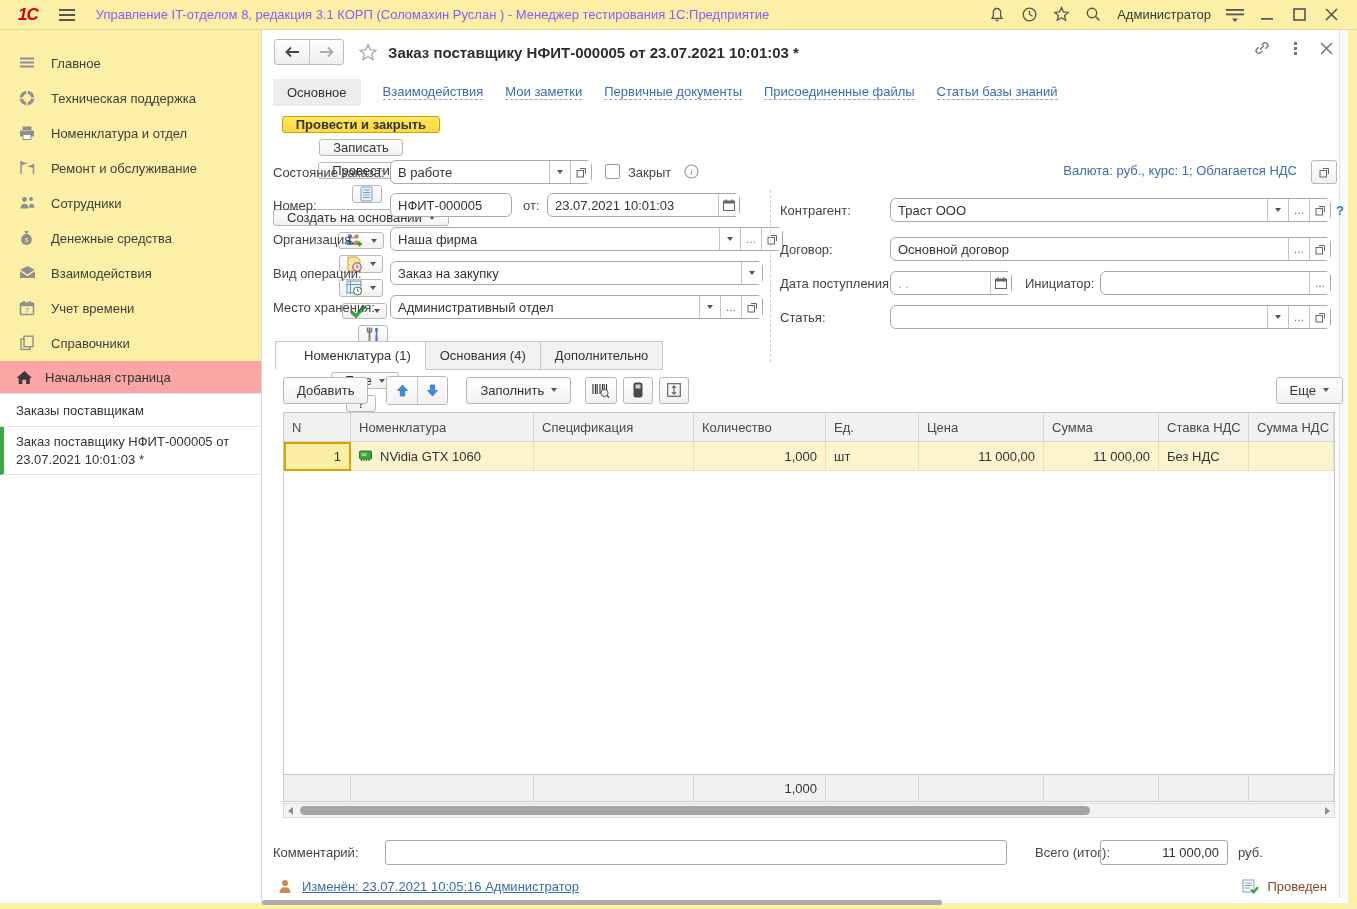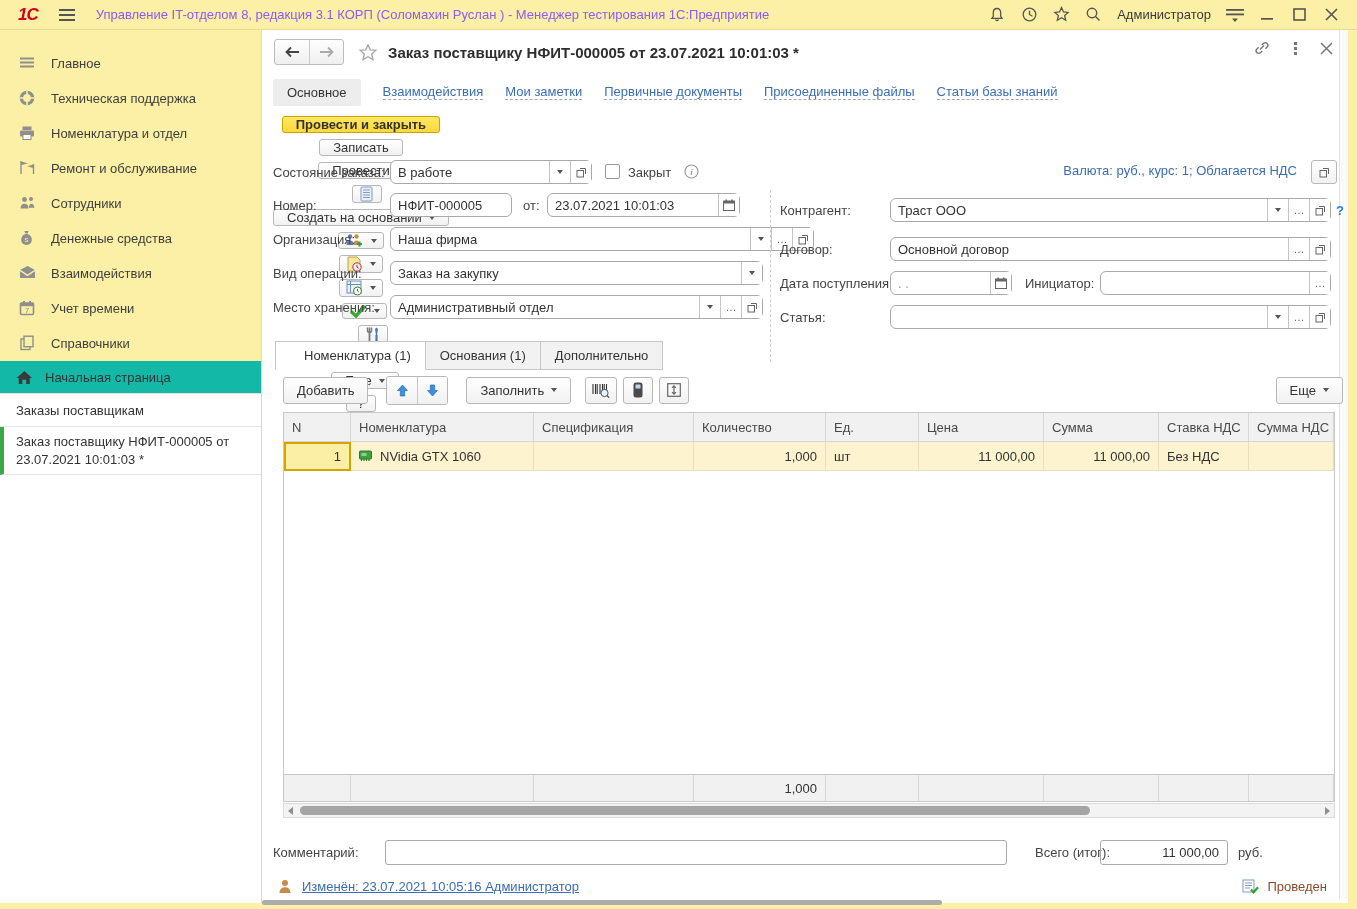--- a/index.html
+++ b/index.html
@@ -15,21 +15,21 @@
   .tb-right { display:flex; align-items:center; margin-right:10px; }
   .tb-right .tb-ico { width:32px; }
   .tb-user { margin:0 8px; color:#3A3A3A; }
 
   
   .sidebar { position:absolute; left:0; top:30px; width:262px; bottom:0; background:#fff; border-right:1px solid #D8D8D8; z-index:20; }
   .sb-yellow { background:#FBF0A5; padding:6px 0 10px 0; }
   .sb-item { height:35px; display:flex; align-items:flex-end; padding-left:19px; cursor:default; }
   .sb-item .ic { width:18px; height:16px; margin-right:14px; }
   .sb-item .lb { color:#3F3F3F; }
-  .sb-home { height:33px; display:flex; align-items:center; padding-left:16px; background:#14b8a6; border-bottom:1px solid #E2E2DC; }
+  .sb-home { height:33px; display:flex; align-items:center; padding-left:16px; background:#fca5a5; border-bottom:1px solid #E2E2DC; }
   .sb-home .lb { margin-left:12px; color:#333; }
   .sb-win { min-height:33px; display:flex; align-items:center; padding:6px 10px 6px 16px; border-bottom:1px solid #E6E6E6; background:#fff; }
   .sb-win.active { border-left:4px solid #3DA84A; padding-left:12px; line-height:1.35; }
 
   
   .main { position:absolute; left:262px; top:30px; right:0; bottom:0; background:#fff; }
   .vtrack { position:absolute; right:9px; top:0; bottom:10px; width:9px; background:#FAFAFA; border-left:1px solid #E3E3E3; }
   .edge-right { position:absolute; right:0; top:30px; width:9px; bottom:0; background:#FBF0A5; z-index:25; }
   .edge-bottom { position:absolute; left:0; bottom:0; width:1357px; height:6px; background:#FBF0A5; z-index:26; }
   .bottom-scroll { position:absolute; left:262px; bottom:4px; width:680px; height:5px; background:#ACACAC; border-radius:3px; z-index:27; }
@@ -445,21 +445,21 @@
         <svg width="12" height="12">
           <rect x="0.5" y="2" width="11" height="9.5" fill="none" stroke="#666"></rect>
           <rect x="0.5" y="2" width="11" height="2.5" fill="#666"></rect>
           <rect x="2.5" y="0.5" width="1.5" height="2.5" fill="#666"></rect>
           <rect x="8" y="0.5" width="1.5" height="2.5" fill="#666"></rect>
         </svg>
       </span>
   </div>
 
   <span class="lbl" style="left:11px;top:197px">Организация:</span>
-  <div class="fld" style="left:128px;top:197px;width:424px">
+  <div class="fld" style="left:128px;top:197px;width:393px">
     <span class="val">Наша фирма</span>
     <span class="seg">
         <span class="crt"></span>
       </span>
     <span class="seg">…</span>
     <span class="seg">
         <svg width="11" height="11">
           <rect x="1" y="3.5" width="6.5" height="6.5" fill="none" stroke="#666"></rect>
           <path d="M4 1.5h5.5V7" fill="none" stroke="#666"></path>
         </svg>
@@ -547,21 +547,21 @@
     <span class="seg">
         <svg width="11" height="11">
           <rect x="1" y="3.5" width="6.5" height="6.5" fill="none" stroke="#666"></rect>
           <path d="M4 1.5h5.5V7" fill="none" stroke="#666"></path>
         </svg>
       </span>
   </div>
 
   <div class="gtabs">
     <span class="gtab active">Номенклатура (1)</span>
-    <span class="gtab">Основания (1)</span>
+    <span class="gtab">Основания (4)</span>
     <span class="gtab">Дополнительно</span>
   </div>
 
   <div class="gridbar">
     <span class="btn">Добавить</span>
     <span class="pair mlA">
       <span class="btn iconb">
           <svg width="13" height="13">
             <path d="M6.5 1l5 5.5H8.7V12H4.3V6.5H1.5z" fill="#3E8EDE" stroke="#2A6FB8" stroke-width="0.7"></path>
           </svg>

